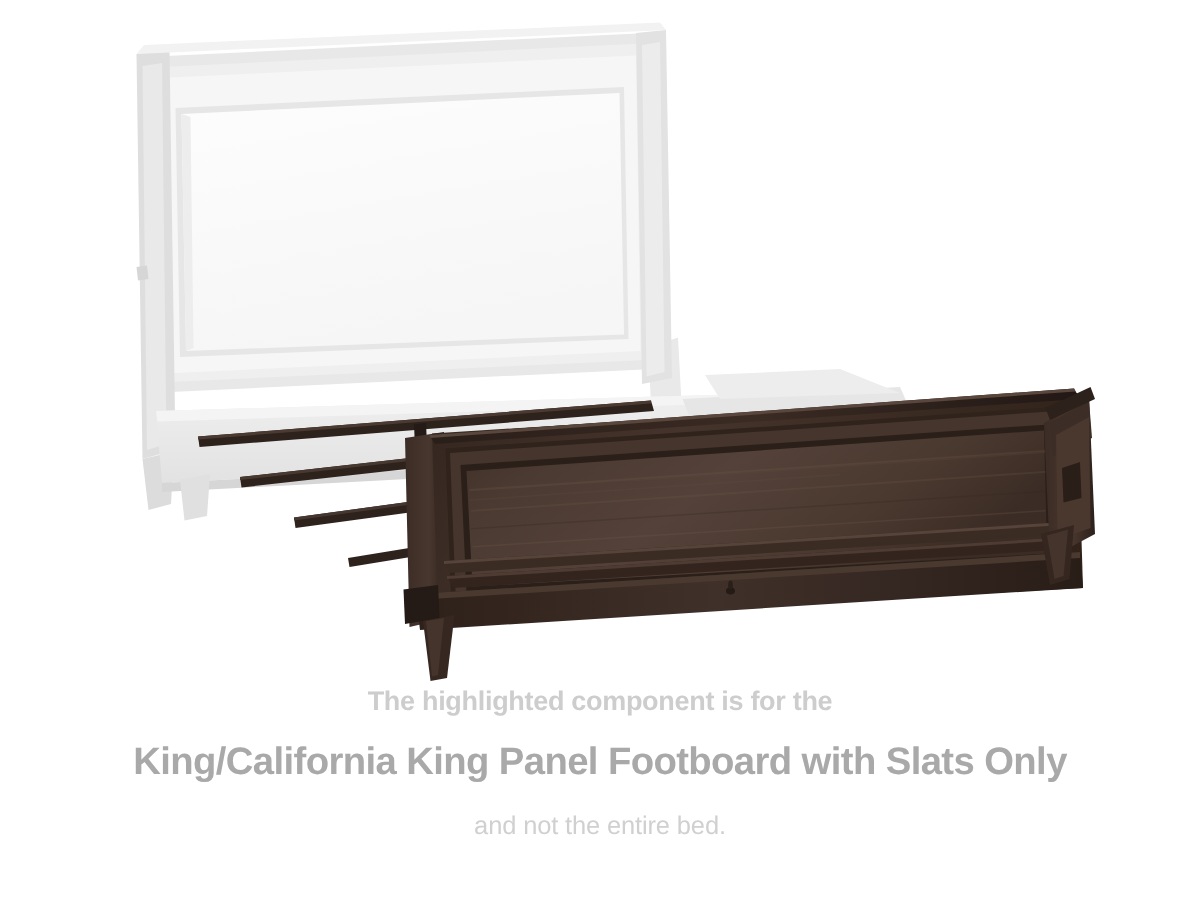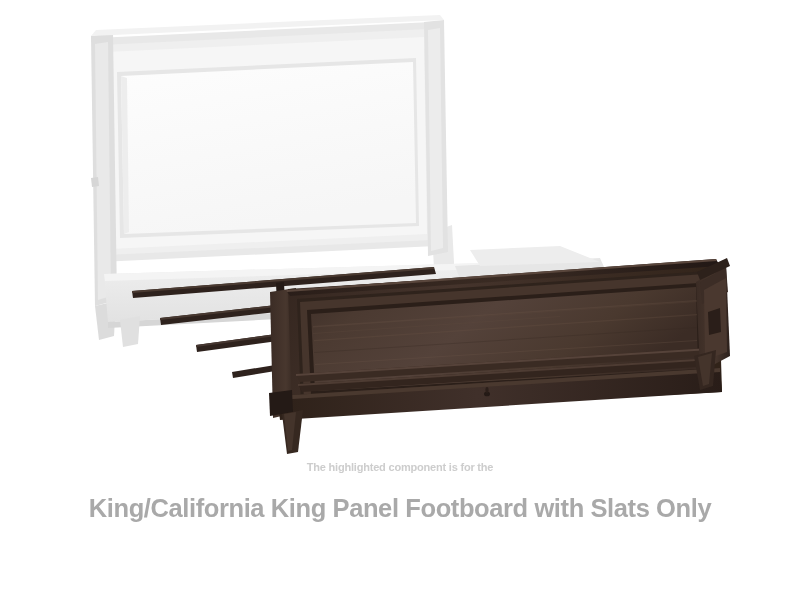--- a/index.html
+++ b/index.html
@@ -28,21 +28,21 @@
     height: 460px;
   }
   #caption-block {
     position: absolute;
     left: 0;
     top: 455px;
     width: 800px;
     text-align: center;
   }
   .cap-line1 {
-    font-size: 11px;
+    font-size: 18px;
     font-weight: bold;
     color: #cdcdcd;
     letter-spacing: -0.2px;
     line-height: 24px;
     margin: 0;
     padding: 0;
   }
   .cap-line2 {
     font-size: 25.5px;
     font-weight: bold;
@@ -212,15 +212,16 @@
         <ellipse cx="487" cy="394" rx="3" ry="2.3" fill="#241a16"></ellipse>
         <ellipse cx="487" cy="390" rx="1.6" ry="3" fill="#2b1f1a"></ellipse>
 
       </g>
     </svg>
   </div>
 
   <div id="caption-block">
     <p class="cap-line1">The highlighted component is for the</p>
     <p class="cap-line2">King/California King Panel Footboard with Slats Only</p>
+    <p class="cap-line3">and not the entire bed.</p>
   </div>
 
 </div>
 
 </body></html>

